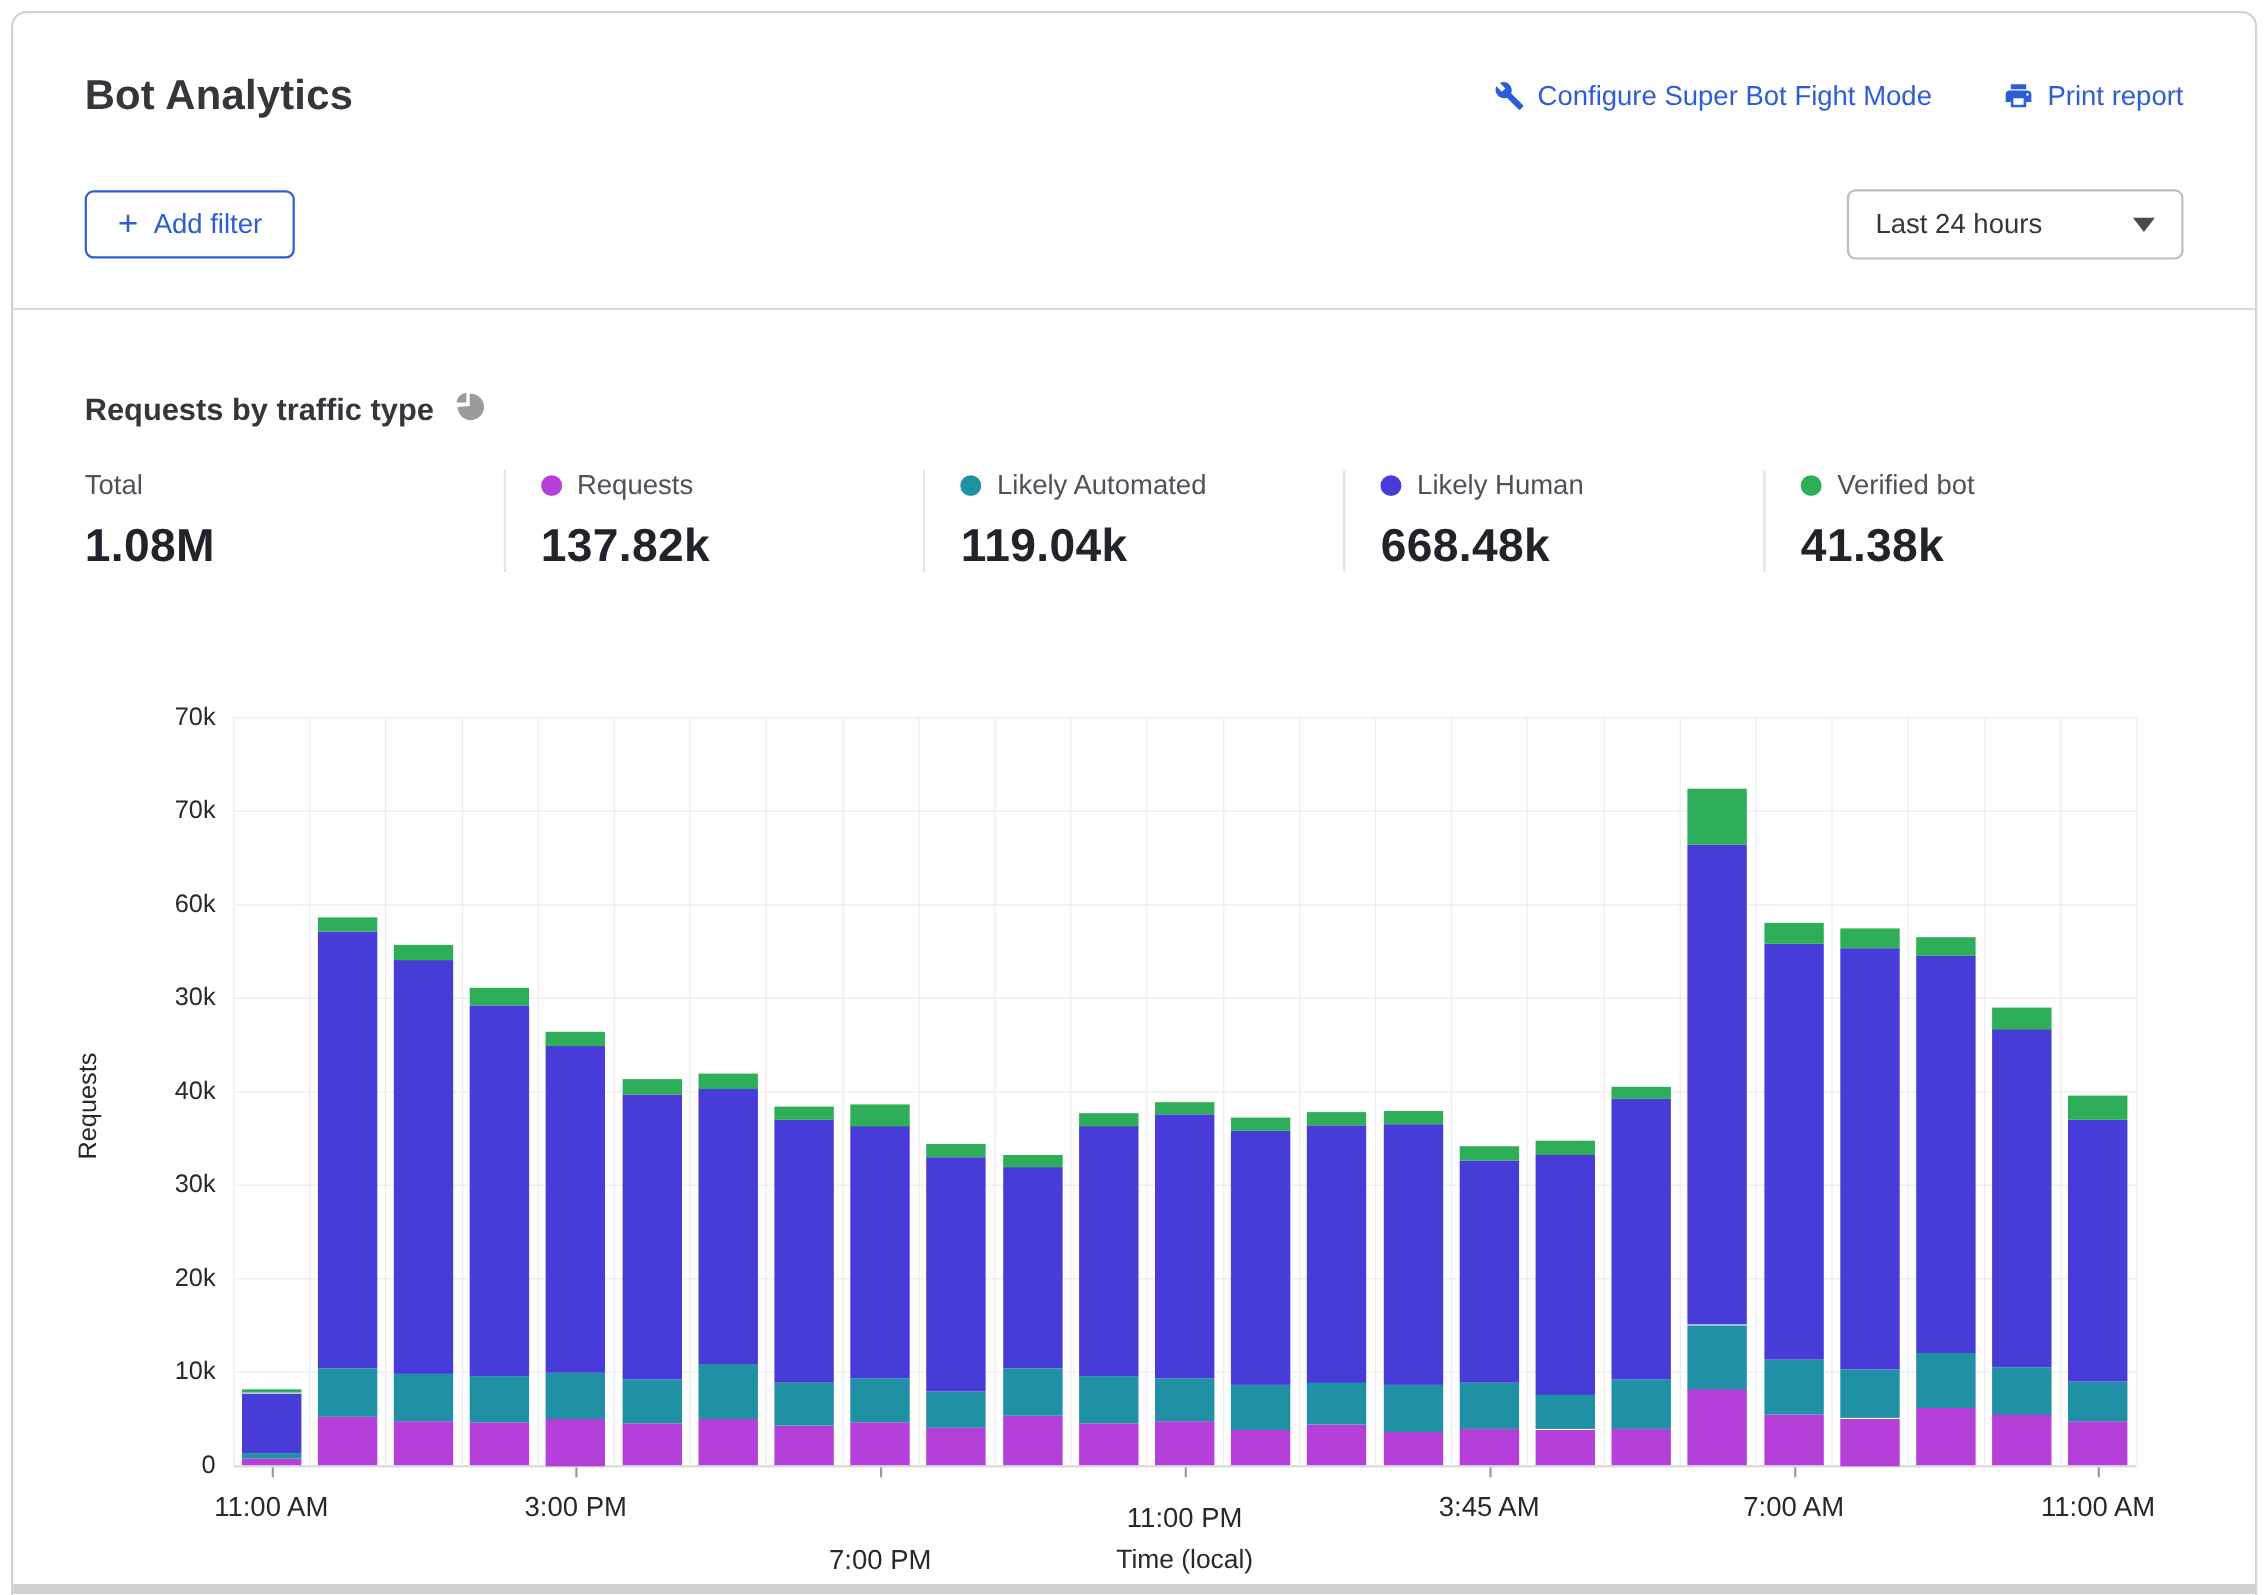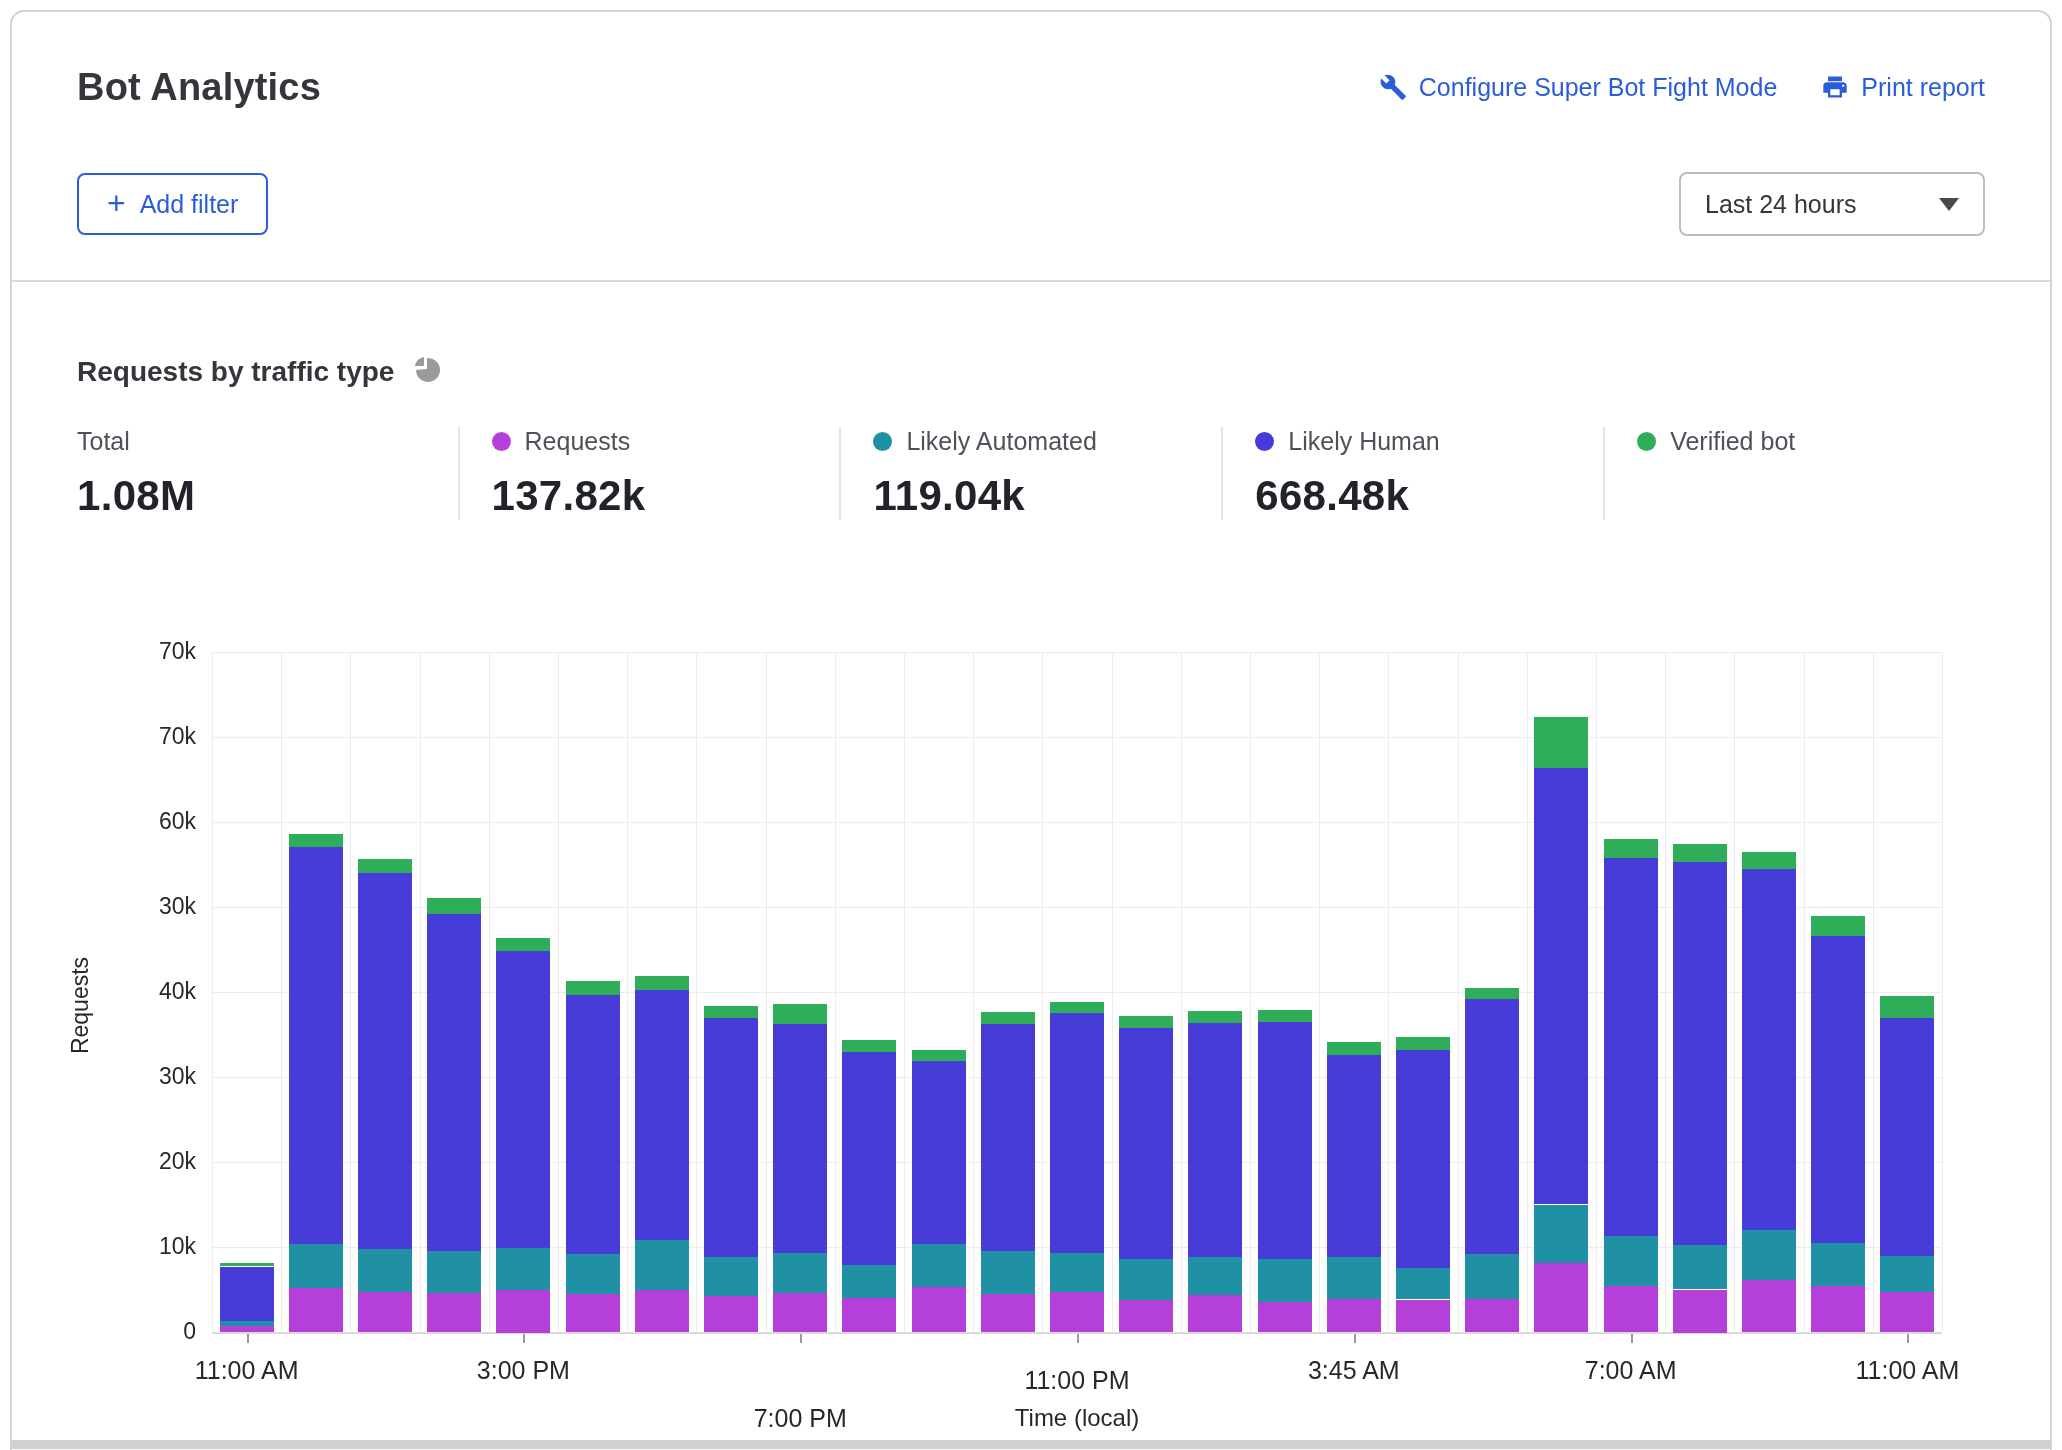--- a/index.html
+++ b/index.html
@@ -8,21 +8,21 @@
 
   .card {
     position:absolute; left:10px; top:10px; width:2042px; height:1500px;
     background:#fff; border:2px solid #d3d3d3; border-radius:14px;
   }
 
   
   .header-row1 { position:absolute; left:65px; right:65px; top:44px; height:62px;
     display:flex; align-items:center; justify-content:space-between; }
   .page-title { font-size:38px; font-weight:700; color:#33363b; letter-spacing:.2px; }
-  .header-links { display:flex; align-items:flex-end; gap:44px; }
+  .header-links { display:flex; align-items:flex-end; gap:65px; }
   .hlink { display:flex; align-items:center; gap:12px; color:#2b5dd8; font-size:25px; cursor:pointer; }
   .hlink svg { display:block; }
 
   .header-row2 { position:absolute; left:65px; right:65px; top:158px; height:68px;
     display:flex; align-items:center; justify-content:space-between; }
   .add-filter-btn { display:flex; align-items:center; gap:14px; border:2px solid #2b5dd8;
     border-radius:8px; padding:0 28px; height:62px; color:#2b5dd8; font-size:25px;
     background:#fff; cursor:pointer; }
   .add-filter-btn .plus { font-size:32px; font-weight:400; line-height:1; margin-top:-3px; }
   .select-box { display:flex; align-items:center; justify-content:space-between; width:306px;
@@ -135,20 +135,21 @@
           <span class="stat-dot" style="background: rgb(71, 60, 216);"></span>
           <span>Likely Human</span>
         </div>
         <div class="stat-value">668.48k</div>
       </div>
       <div class="stat-col">
         <div class="stat-label-row">
           <span class="stat-dot" style="background: rgb(47, 174, 89);"></span>
           <span>Verified bot</span>
         </div>
+        <div class="stat-value">41.38k</div>
       </div>
     </div>
 
   <div class="y-axis-title">Requests</div>
   <div id="chart-layer">
       <div class="gridline-h" style="left: 200px; top: 640px; width: 1730px;"></div>
       <div class="y-tick" style="left: 66px; top: 626px;">70k</div>
       <div class="gridline-h" style="left: 200px; top: 725px; width: 1730px;"></div>
       <div class="y-tick" style="left: 66px; top: 711px;">70k</div>
       <div class="gridline-h" style="left: 200px; top: 810px; width: 1730px;"></div>

